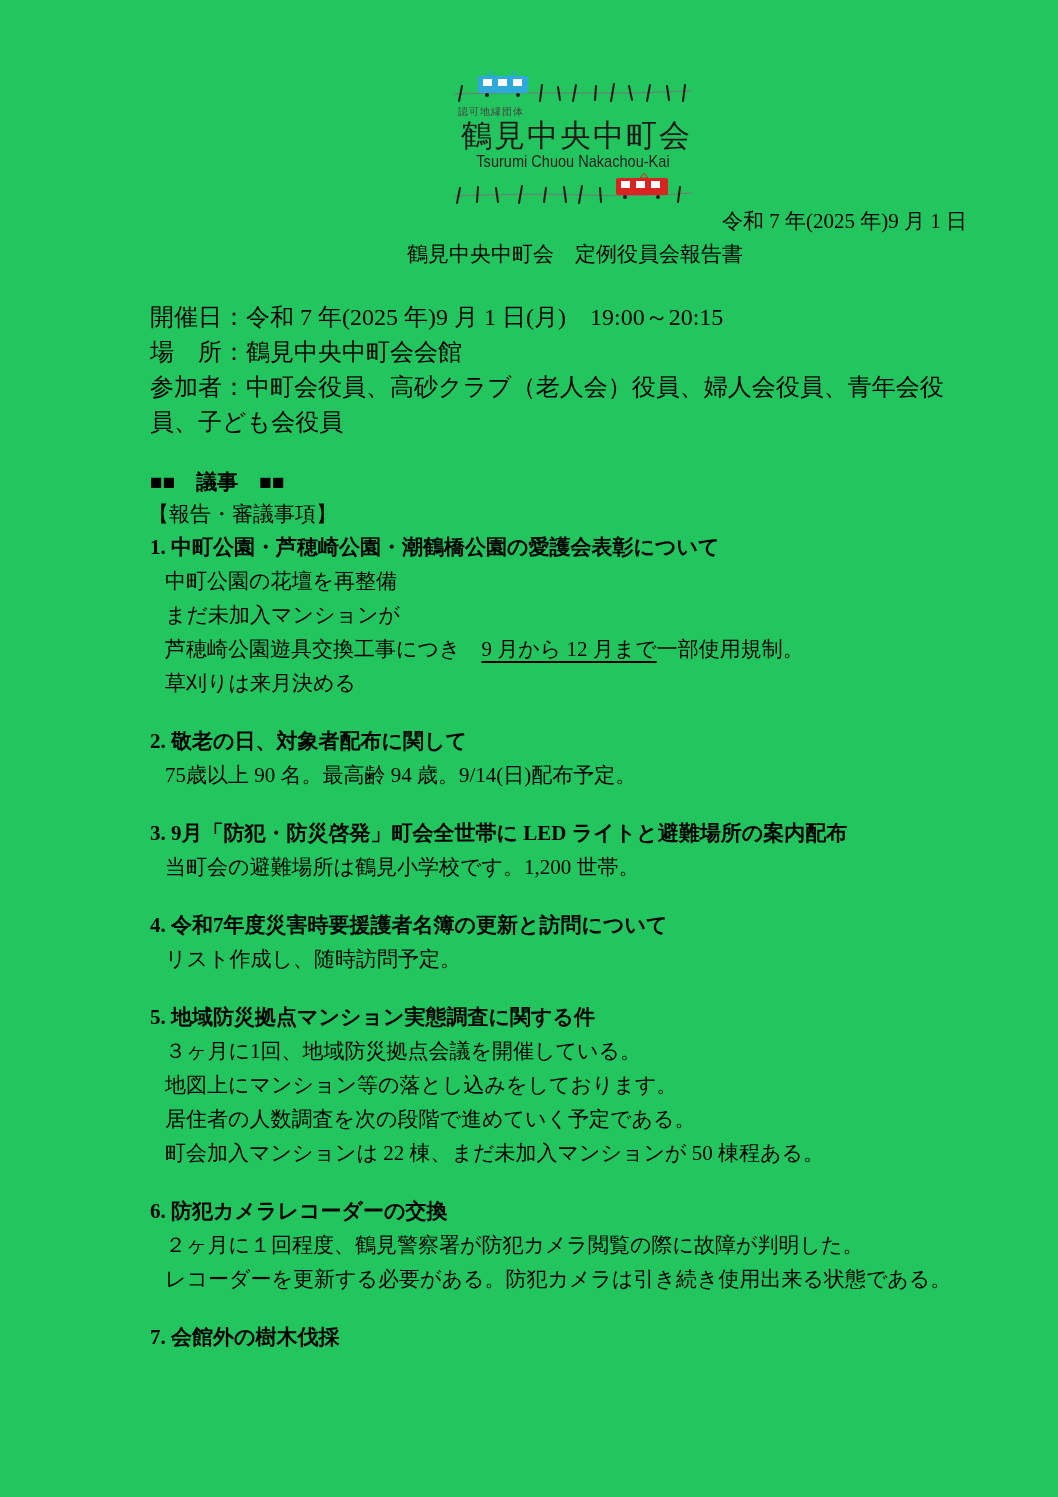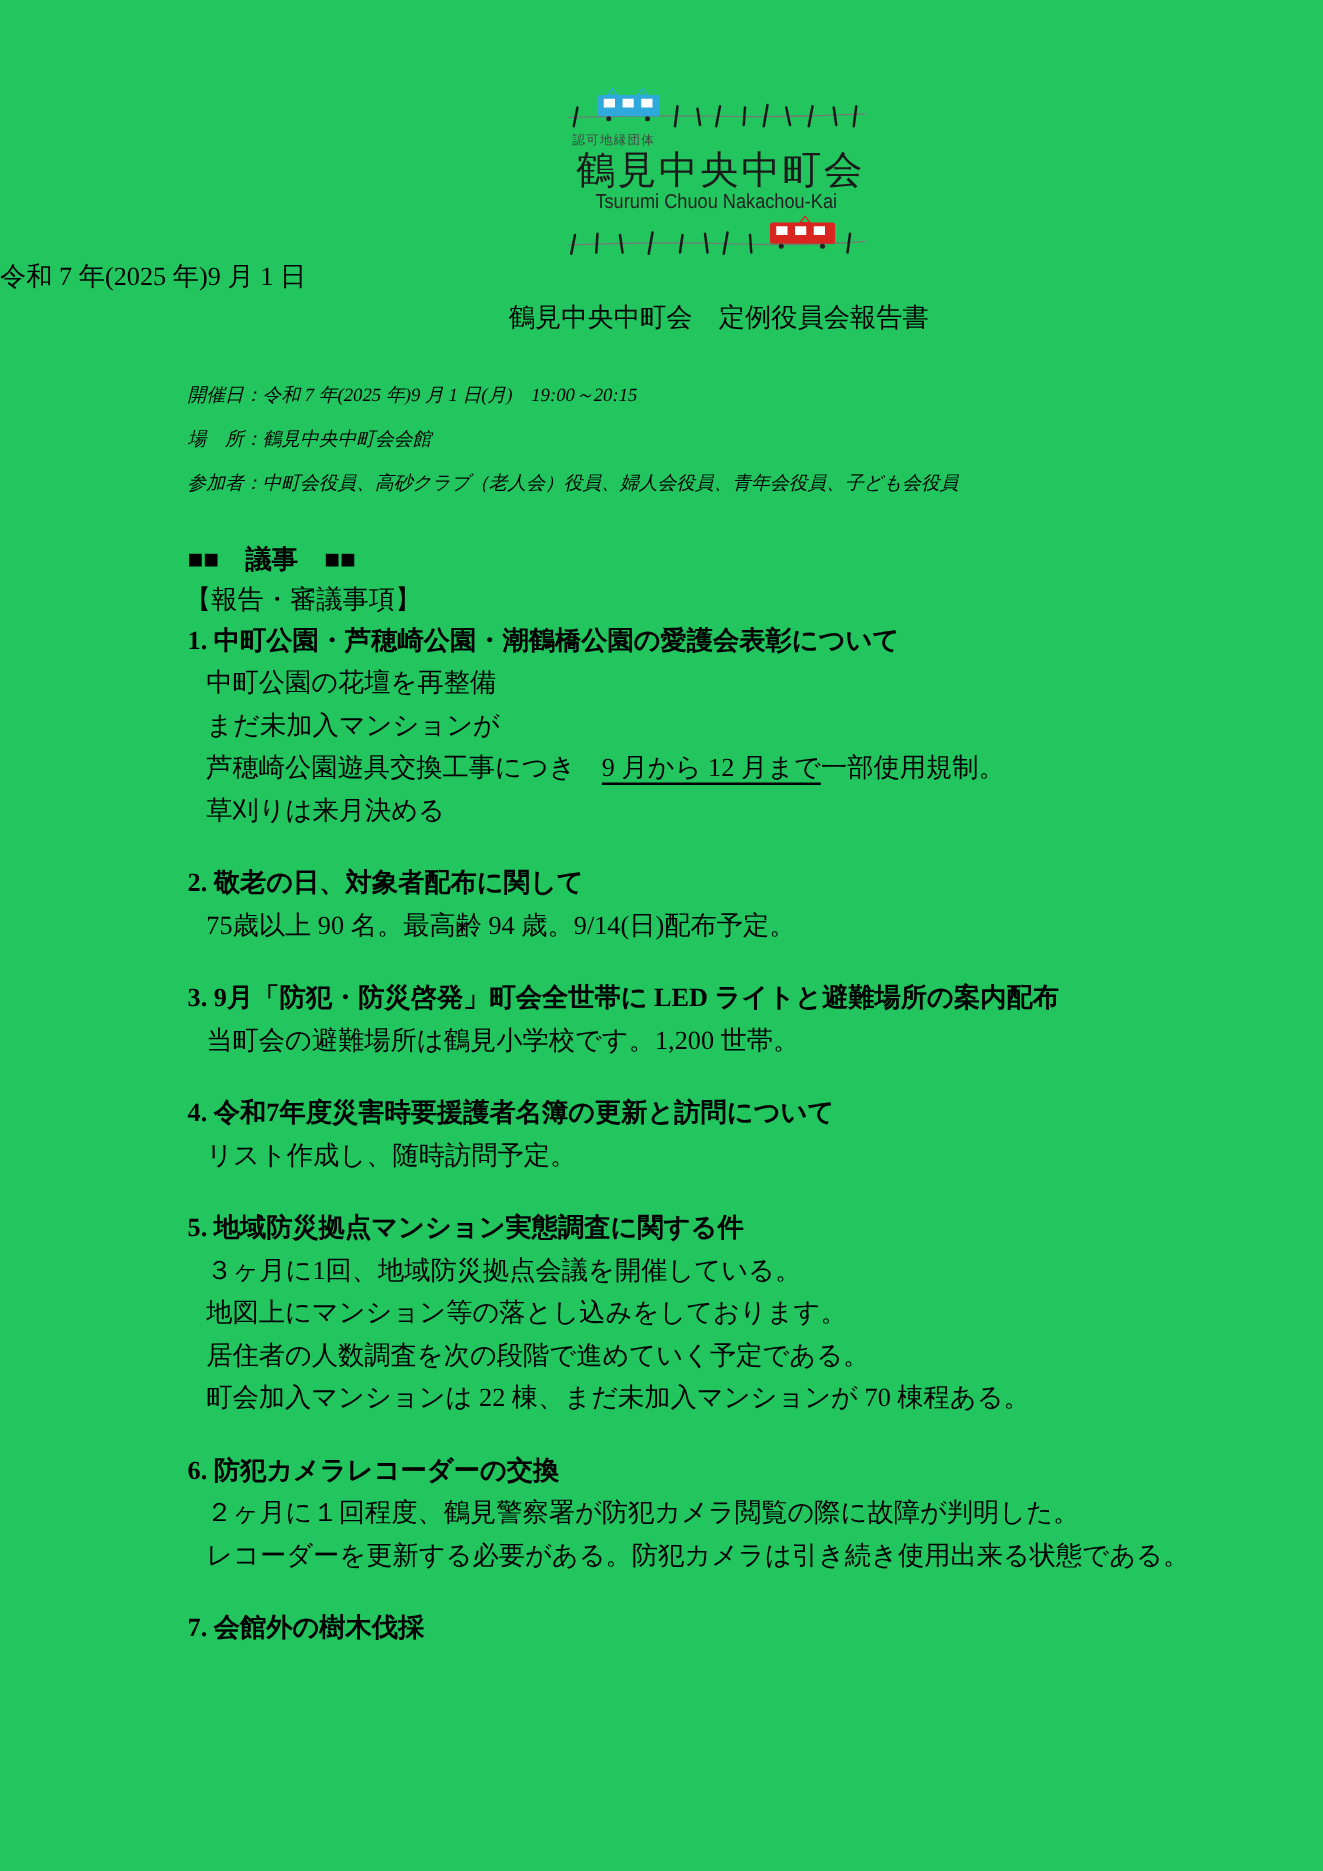--- a/index.html
+++ b/index.html
@@ -42,40 +42,39 @@
     font-size:15px;
     color:#222;
     font-family:"Liberation Sans", sans-serif;
     transform:scale(0.97,1.08);
     margin:0 0 1px 0;
     white-space:nowrap;
   }
   .track{display:block;}
   
   .date-line{
-    text-align:left;
-    padding-right:62px;
+    text-align:right;
+    padding-right:91px;
     font-size:21px;
     line-height:28px;
     margin-top:2px;
   }
   .doc-title{
     text-align:center;
     font-size:21px;
     line-height:28px;
     margin-top:5px;
     position:relative;
     left:46px;
   }
   
   .meeting-info{
     margin:32px 90px 0 150px;
-    font-size:15px;
+    font-size:24px;
     line-height:35px;
-    font-style:italic;
   }
   
   .agenda-header{
     margin:26px 0 0 150px;
     font-size:21px;
     font-weight:bold;
     line-height:32px;
   }
   .agenda-category{
     margin:0 0 0 148px;
@@ -193,21 +192,21 @@
       </div>
       <div class="section">
         <div class="section-heading">4. 令和7年度災害時要援護者名簿の更新と訪問について</div>
         <div class="section-line"><span>リスト作成し、随時訪問予定。</span></div>
       </div>
       <div class="section">
         <div class="section-heading">5. 地域防災拠点マンション実態調査に関する件</div>
         <div class="section-line"><span>３ヶ月に1回、地域防災拠点会議を開催している。</span></div>
         <div class="section-line"><span>地図上にマンション等の落とし込みをしております。</span></div>
         <div class="section-line"><span>居住者の人数調査を次の段階で進めていく予定である。</span></div>
-        <div class="section-line"><span>町会加入マンションは 22 棟、まだ未加入マンションが 70 棟程ある。</span></div>
+        <div class="section-line"><span>町会加入マンションは 22 棟、まだ未加入マンションが 50 棟程ある。</span></div>
       </div>
       <div class="section">
         <div class="section-heading">6. 防犯カメラレコーダーの交換</div>
         <div class="section-line"><span>２ヶ月に１回程度、鶴見警察署が防犯カメラ閲覧の際に故障が判明した。</span></div>
         <div class="section-line"><span>レコーダーを更新する必要がある。防犯カメラは引き続き使用出来る状態である。</span></div>
       </div>
       <div class="section">
         <div class="section-heading">7. 会館外の樹木伐採</div>
       </div>
     </div>

